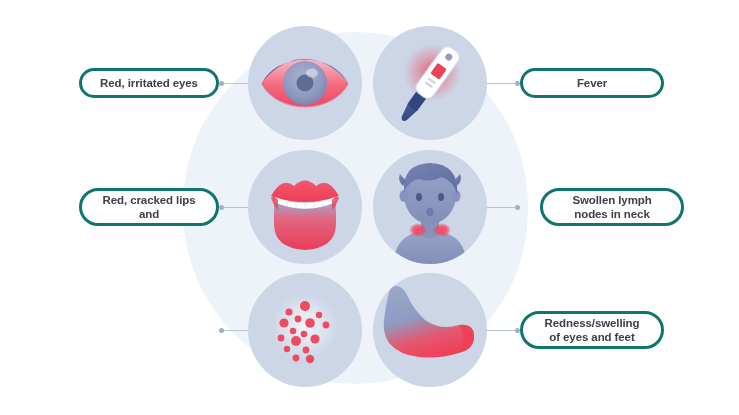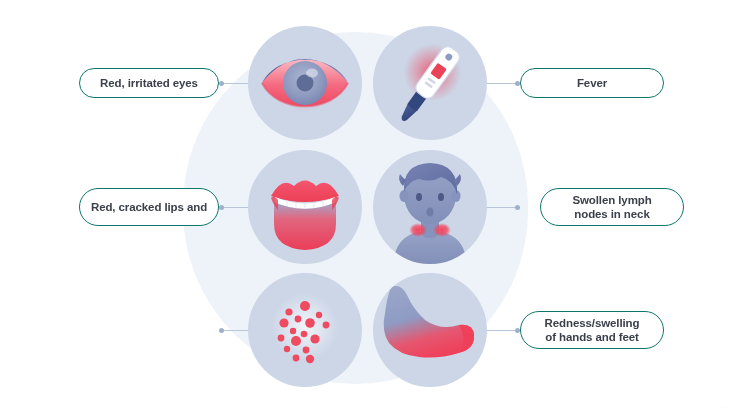--- a/index.html
+++ b/index.html
@@ -45,21 +45,21 @@
     border-radius: 50%;
     background: #9fb0cb;
     z-index: 3;
   }
 
   
   .pill {
     position: absolute;
     box-sizing: border-box;
     background: #ffffff;
-    border: 1px solid #0f766e;
+    border: 3px solid #0f766e;
     border-radius: 21px;
     display: flex;
     align-items: center;
     justify-content: center;
     text-align: center;
     color: #3b404b;
     font-weight: bold;
     font-size: 11.5px;
     line-height: 14px;
     letter-spacing: -0.1px;
@@ -314,30 +314,30 @@
   </div>
 
   <div class="pill pill-l" style="left:79px; top:68px;">
     <span>Red, irritated eyes</span>
   </div>
 
   <div class="pill pill-r" style="left:520px; top:68px;justify-content:center;">
     <span>Fever</span>
   </div>
 
-  <div class="pill pill-l pill-tall" style="left:79px; top:188px; flex-direction:column;text-align:right;">
+  <div class="pill pill-l pill-tall" style="left:79px; top:188px; flex-direction:column;">
     <span>Red, cracked lips and</span>
   </div>
 
   <div class="pill pill-r pill-tall" style="left:540px; top:188px; flex-direction:column;">
     <span>Swollen lymph</span>
     <span>nodes in neck</span>
   </div>
 
 
   <div class="pill pill-r pill-tall" style="left:520px; top:311px; flex-direction:column;">
     <span>Redness/swelling</span>
-    <span>of hands and feet</span>
+    <span>of eyes and feet</span>
   </div>
 
   <div class="wm">······</div>
 
 </div>
 
 </body></html>

